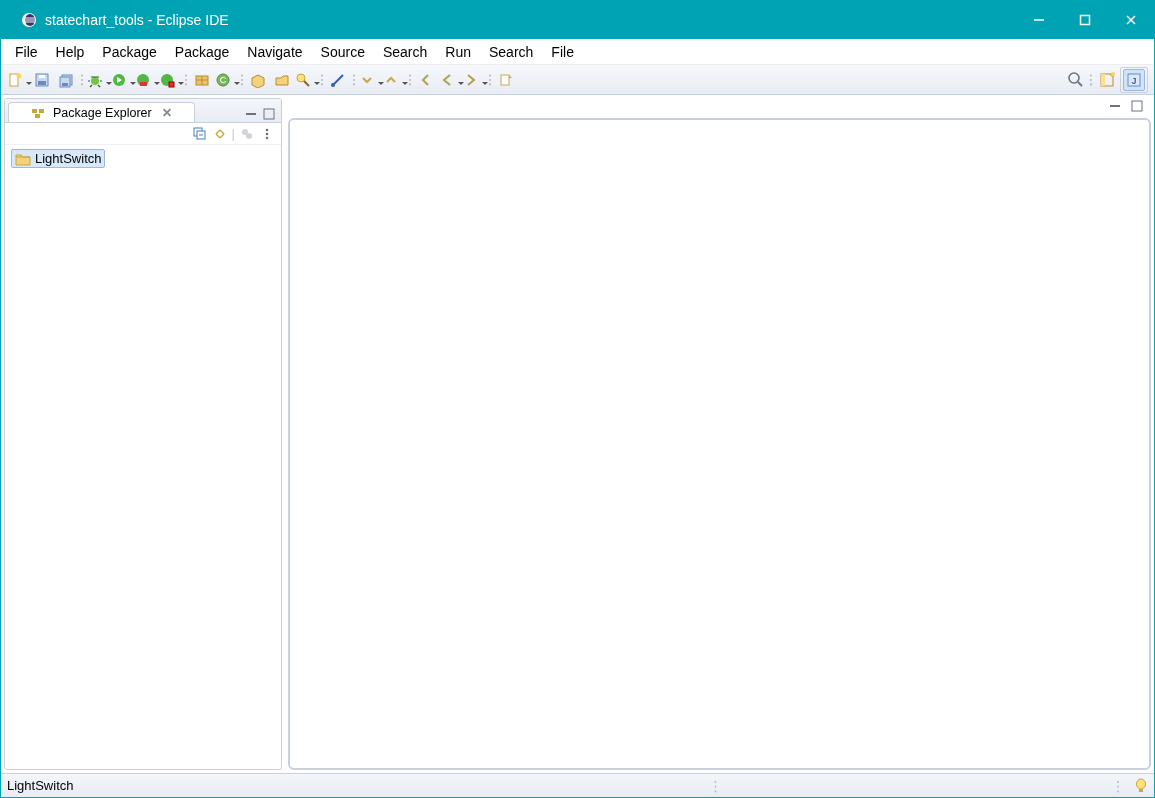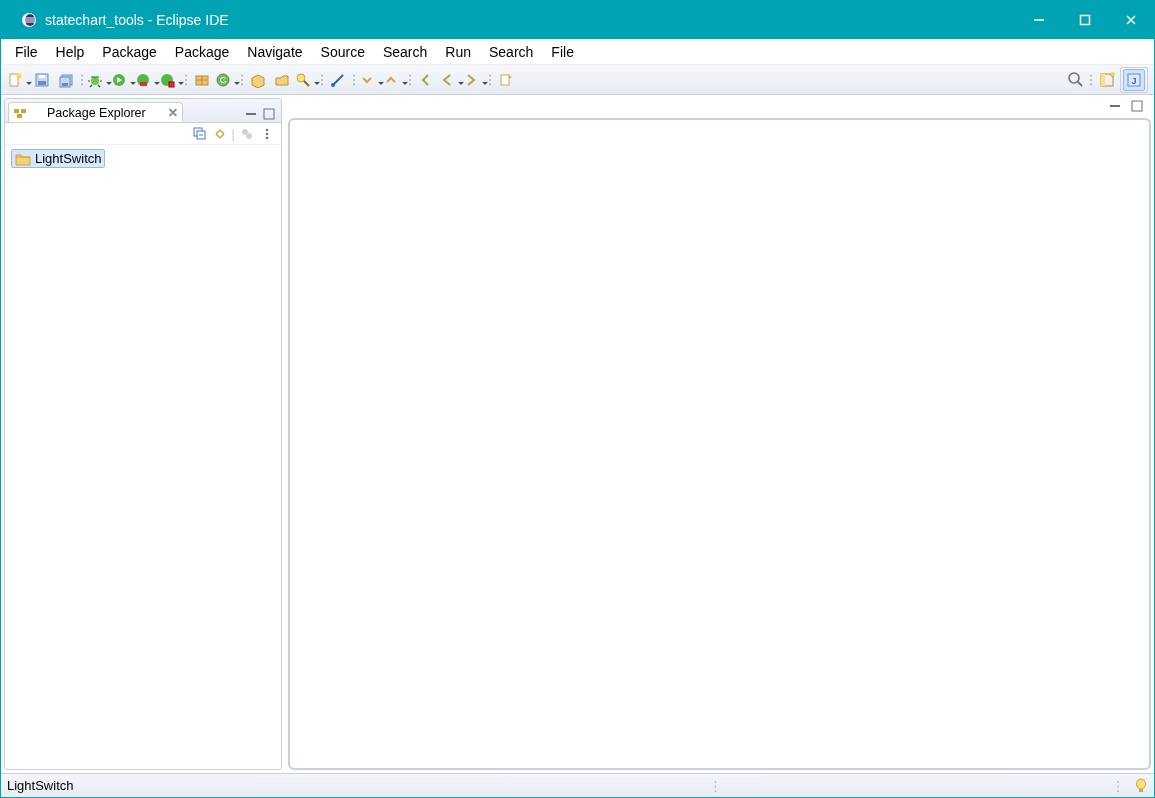--- a/index.html
+++ b/index.html
@@ -16,21 +16,21 @@
   .tool-dd { position: relative; padding-right: 6px; }
   .tool-dd::after { content: ""; position: absolute; right: -3px; top: 60%; border: 3px solid transparent; border-top-color: #555; }
   .tsep { width: 6px; height: 22px; display:flex; align-items:center; justify-content:center; color:#98a0af; font-size:13px;}
   .tb-right { margin-left: auto; display:flex; align-items:center; gap:2px;}
   .perspectives { border:1px solid #c9d0dc; border-radius:2px; padding:1px 2px; display:flex; gap:2px;}
   .persp-active { background:#cfe3fa; border:1px solid #9ab9e0; border-radius:2px;}
   .content { flex: 1; display: flex; background:#fff; }
   .sidebar { width: 284px; display:flex; flex-direction:column; background:#fff; }
   .view-frame { border:1px solid #c9d0dc; border-radius:3px; margin:3px; flex:1; display:flex; flex-direction:column; background:#fff; overflow:hidden;}
   .view-tabber { height:24px; display:flex; align-items:flex-end; background: linear-gradient(#f3f6fb,#e8ecf3); border-bottom:1px solid #c9d0dc;}
-  .view-tab { background:#fff; border:1px solid #c9d0dc; border-bottom:none; border-top-left-radius:4px; border-top-right-radius:4px; display:flex; align-items:center; padding:2px 4px; margin-left:3px; gap:20px; font-size:12.5px;}
+  .view-tab { background:#fff; border:1px solid #c9d0dc; border-bottom:none; border-top-left-radius:4px; border-top-right-radius:4px; display:flex; align-items:center; padding:2px 22px; margin-left:3px; gap:8px; font-size:12.5px;}
   .view-tab .close-x { color:#888; font-weight:bold; margin-left:2px;}
   .view-ctrls { margin-left:auto; display:flex; gap:2px; padding-right:4px;}
   .view-toolstrip { height:22px; display:flex; align-items:center; justify-content:flex-end; gap:4px; padding:0 6px; border-bottom:1px solid #eef1f6;}
   .mini { width:16px; height:16px; display:flex; align-items:center; justify-content:center;}
   .tree { padding: 4px 6px; }
   .tree-row { display:flex; align-items:center; gap:4px; padding:1px 3px; width:fit-content; }
   .tree-selected { background:#d6e8fa; border:1px solid #9ab9e0; border-radius:2px;}
   .editor-area { flex:1; display:flex; flex-direction:column; margin:3px; }
   .editor-header { height:20px; display:flex; justify-content:flex-end; gap:6px; padding:0 6px;}
   .editor-body { flex:1; border:2px solid #c9d0dc; border-radius:6px; background:#fff;}

